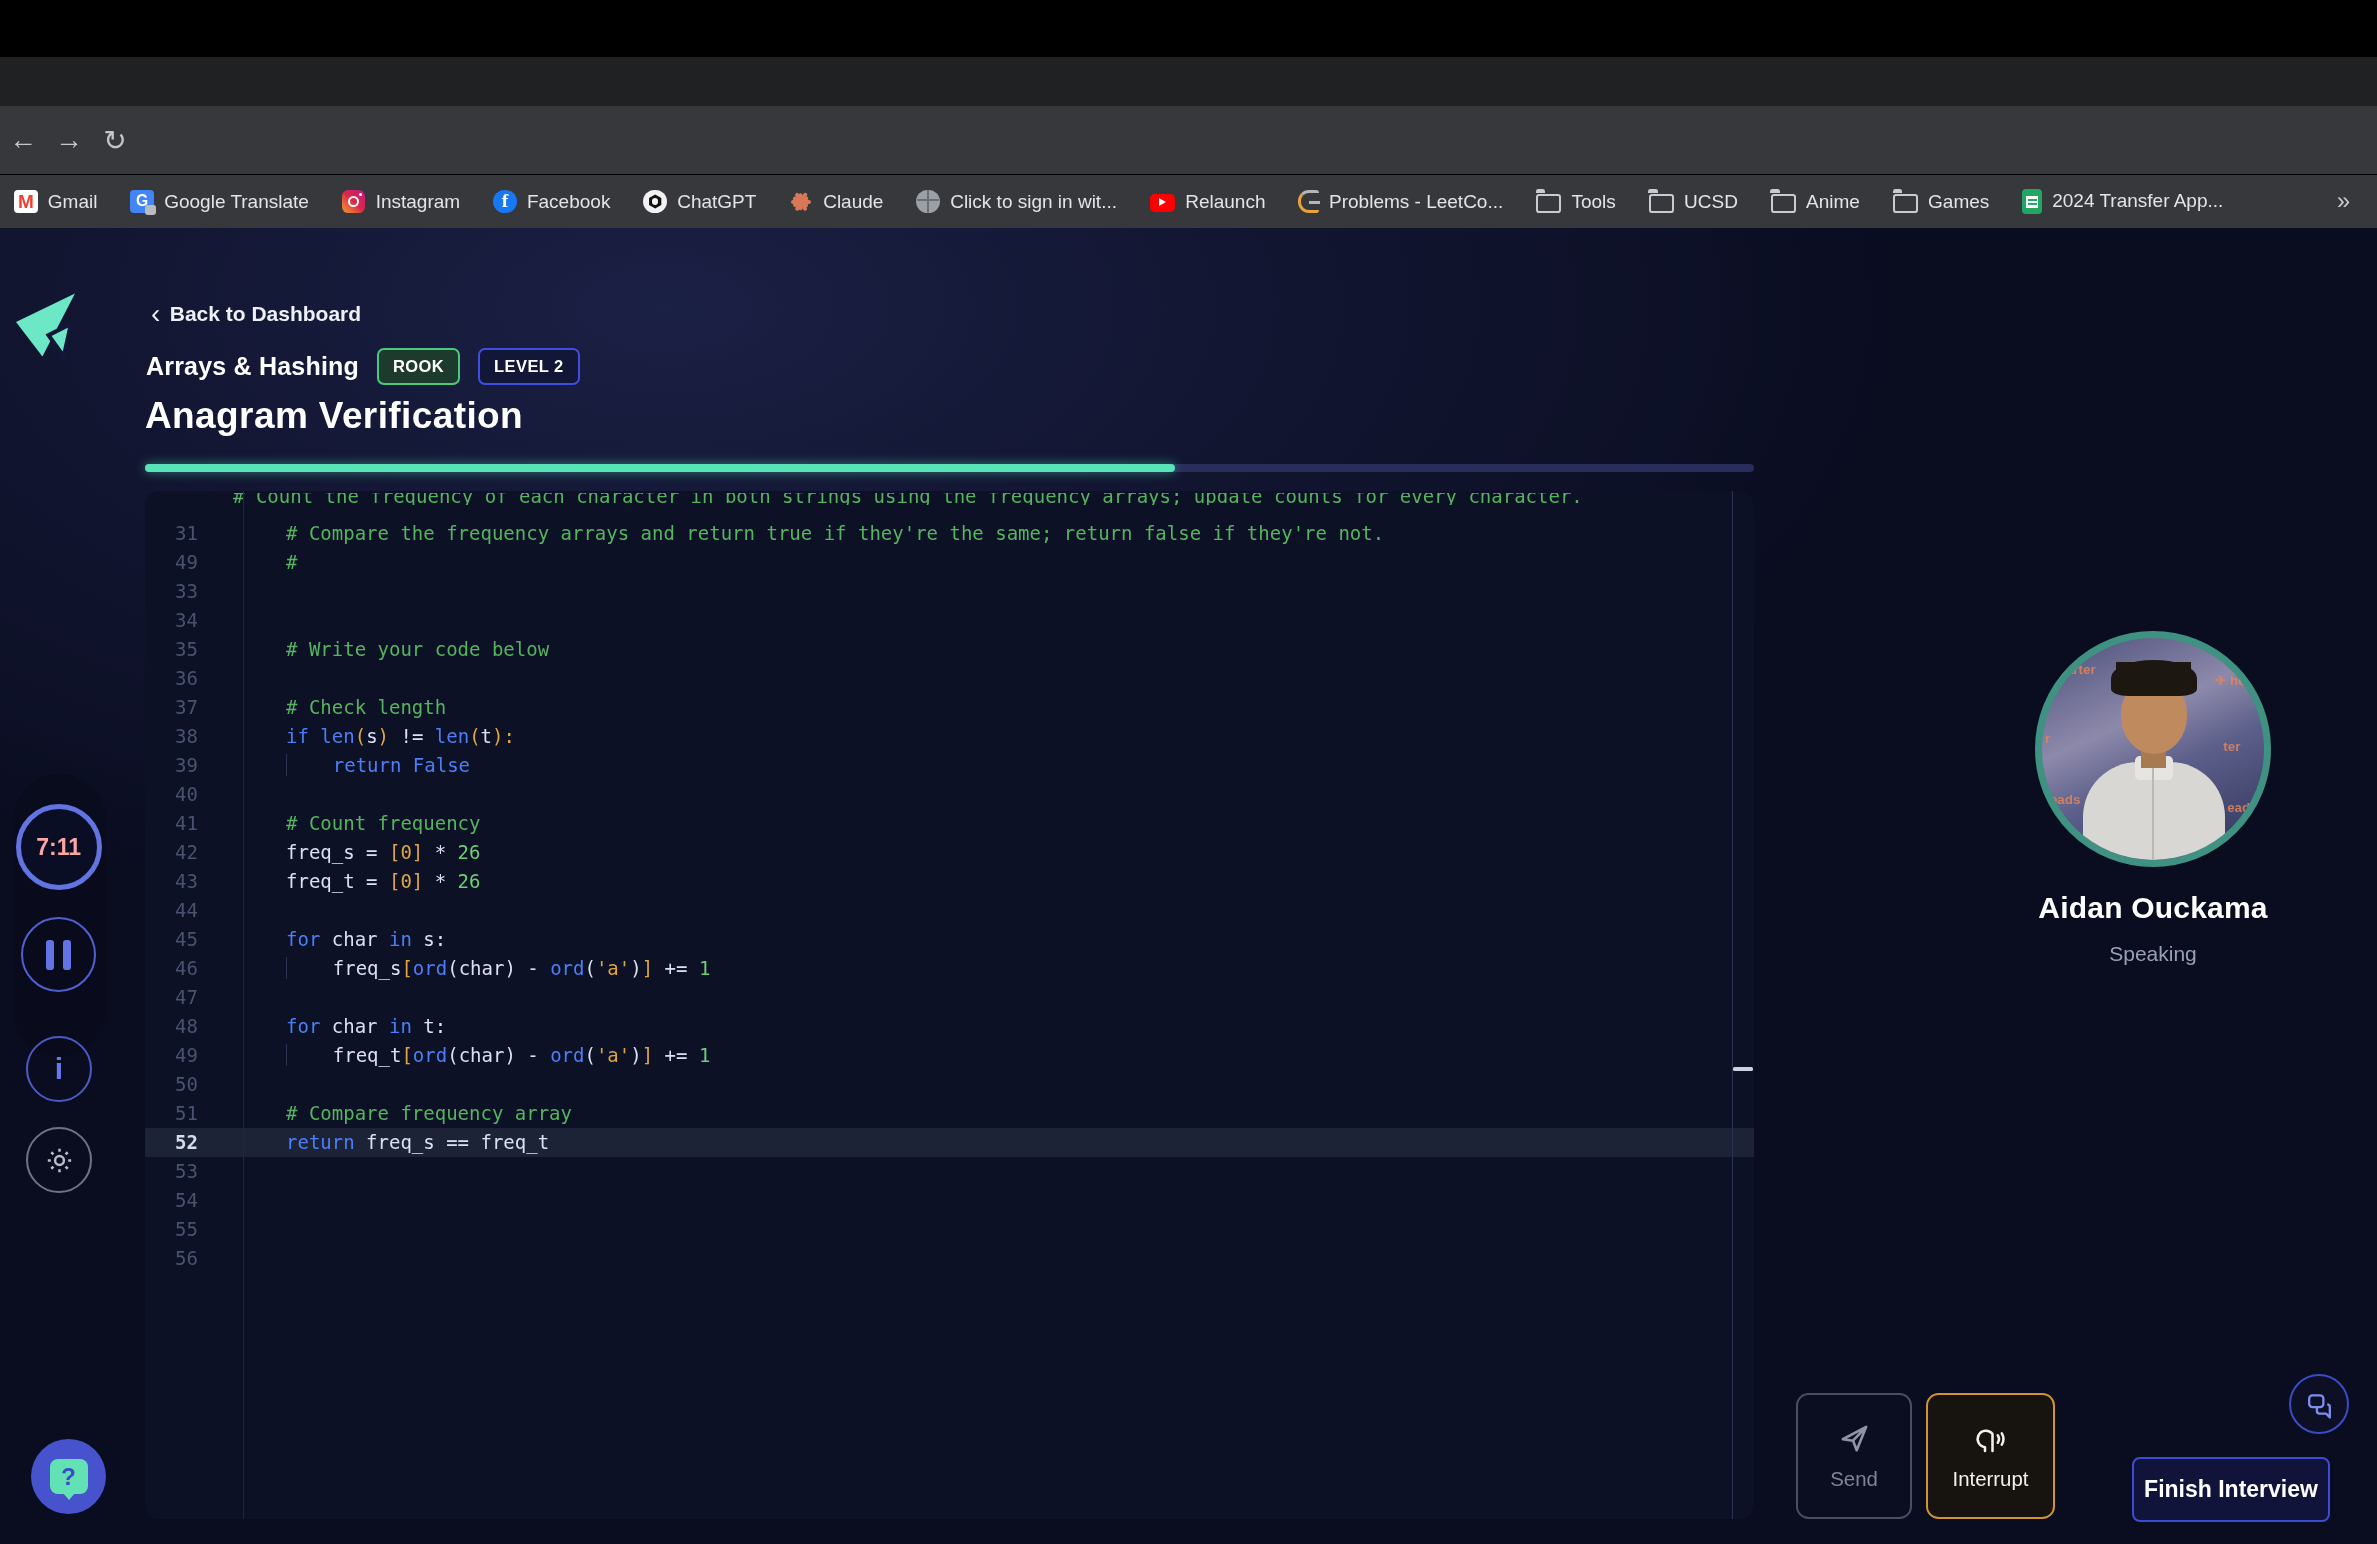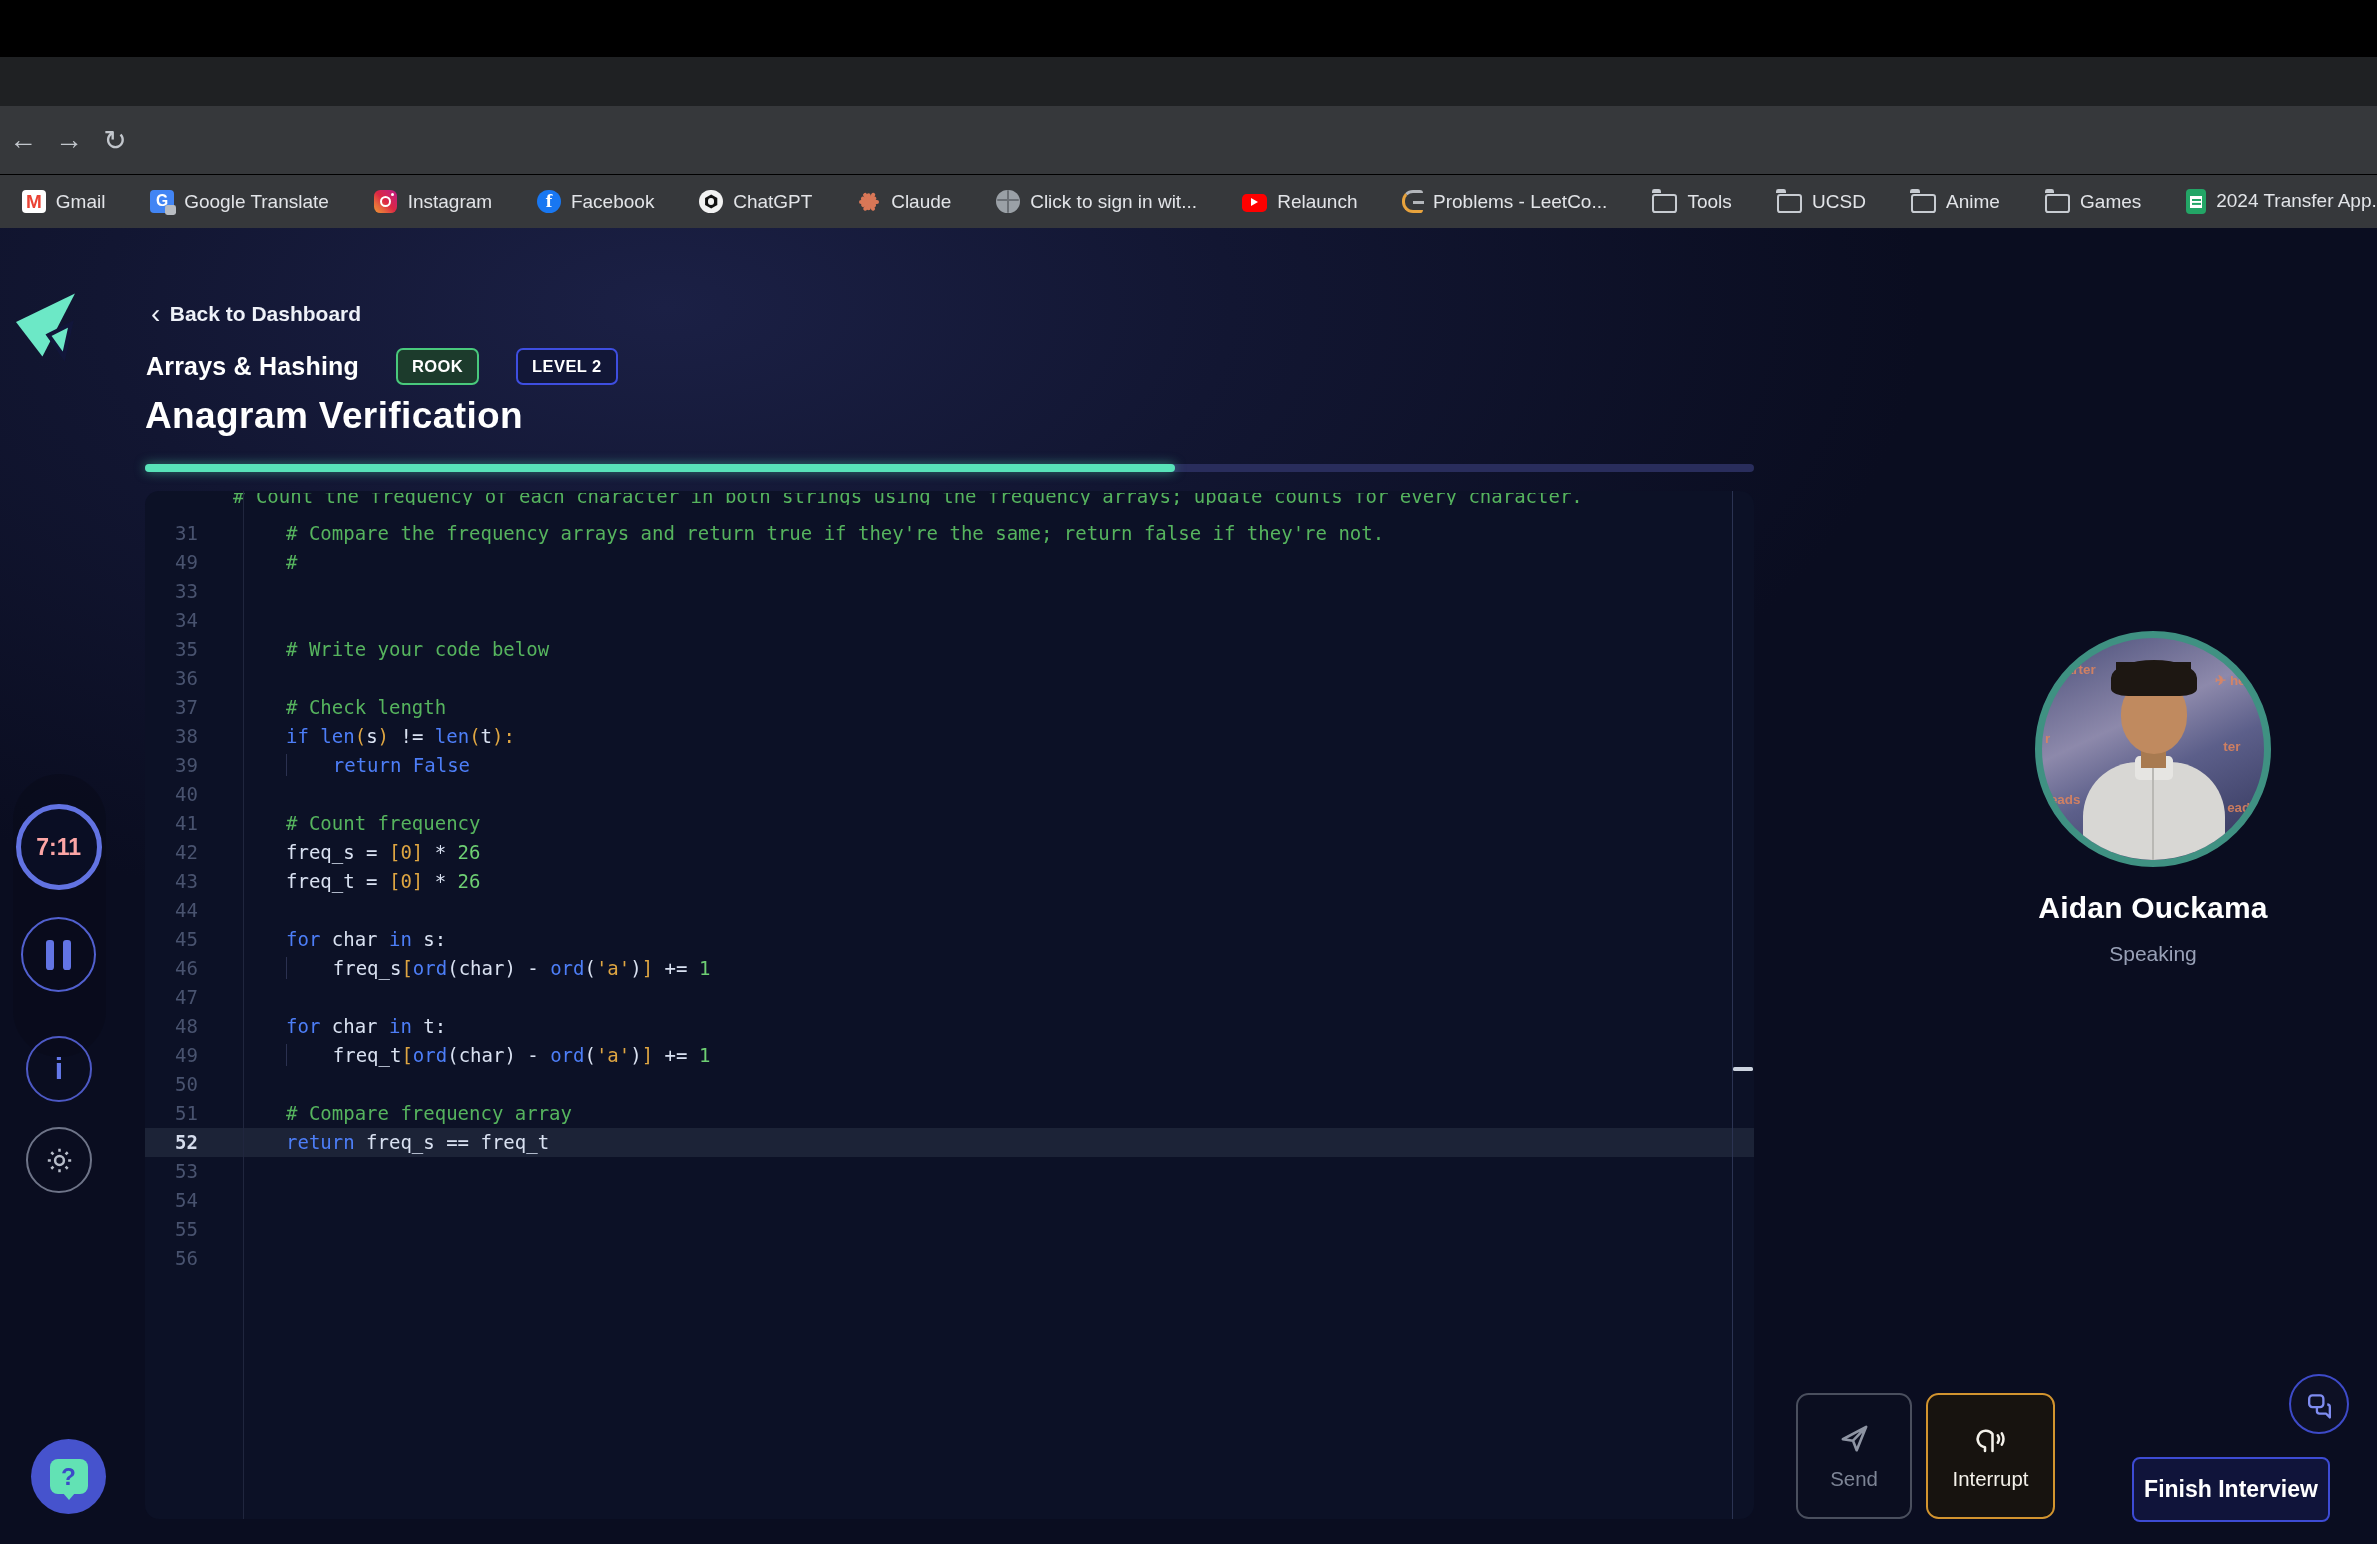--- a/index.html
+++ b/index.html
@@ -19,21 +19,21 @@
   .toolbar{position:absolute;left:0;top:106px;width:2377px;height:68px;background:#36383b;display:flex;align-items:center;}
   .navbtn{width:46px;text-align:center;color:#c2c6cc;font-size:28px;flex:none;}
   .omnibox{position:absolute;left:193px;top:115px;width:1719px;height:50px;border-radius:25px;background:#2a2b2f;border:2.4px solid #84aef8;box-sizing:border-box;display:flex;align-items:center;padding:0 15.7px 0 17.3px;}
   .omni-url{flex:1;color:#e3e5e9;font-size:21px;white-space:nowrap;overflow:hidden;}
   .omni-star{color:#c7cbd2;font-size:25px;flex:none;margin-left:12.6px;}
   .tb-right{position:absolute;right:7.9px;top:115px;height:50px;display:flex;align-items:center;gap:17.3px;}
   .tb-divider{width:1.6px;height:28px;background:#55585c;}
   .avatar-chrome{width:35px;height:35px;border-radius:50%;background:radial-gradient(circle at 35% 30%,#d08a6a,#8a4548 55%,#46242c);}
   .relaunch{height:46px;border-radius:23px;background:#3565c0;color:#eaf1ff;font-size:20.4px;display:flex;align-items:center;gap:11px;padding:0 7.9px 0 19px;}
   .relaunch .kebab{font-size:23.6px;color:#eaf1ff;}
-  .bookbar{position:absolute;left:0;top:175px;width:2377px;height:53px;background:#36383b;display:flex;align-items:center;padding-left:22px;box-sizing:border-box;gap:45px;overflow:hidden;}
+  .bookbar{position:absolute;left:0;top:175px;width:2377px;height:53px;background:#36383b;display:flex;align-items:center;padding-left:14px;box-sizing:border-box;gap:33px;overflow:hidden;}
   .bm{display:flex;align-items:center;gap:10.2px;color:#e2e4e8;font-size:19px;flex:none;}
   .bm-overflow{margin-left:auto;margin-right:27px;color:#c7cbd2;font-size:23.6px;flex:none;}
   
   .ic{width:23.6px;height:23.6px;position:relative;flex:none;display:inline-block;}
   .ic-globe{border-radius:50%;background:#9aa0a6;}
   .ic-globe::before{content:'';position:absolute;left:10.2px;top:0;bottom:0;width:2.4px;background:#6a6f75;border-radius:1.6px;}
   .ic-globe::after{content:'';position:absolute;left:0.8px;right:0.8px;top:9.4px;height:2.4px;background:#6a6f75;border-radius:1.6px;}
   .ic-docs{width:19.7px;height:24.4px;background:#3e7bf0;border-radius:3.9px;}
   .ic-docs::before{content:'';position:absolute;left:3.9px;right:3.9px;top:5.5px;height:2.4px;background:#fff;box-shadow:0 5.5px 0 #fff,0 11px 0 #fff;}
   .ic-analytics::before{content:'';position:absolute;right:2.4px;top:1.6px;width:6.3px;height:20.4px;background:#f9ab00;border-radius:3.1px;}
@@ -73,21 +73,21 @@
   .ic-sheets::after{content:'';position:absolute;left:5.5px;right:5.5px;top:10.2px;height:1.6px;background:#23a566;box-shadow:0 3.9px 0 #23a566;}
   .spk{position:relative;width:20.4px;height:19px;flex:none;}
   .spk::before{content:'';position:absolute;left:0.8px;top:6.3px;width:4.7px;height:7px;background:#c7cbd2;}
   .spk::after{content:'';position:absolute;left:3.9px;top:3.1px;border-top:6.3px solid transparent;border-bottom:6.3px solid transparent;border-right:7.9px solid #c7cbd2;}
   .spk i{position:absolute;right:2.4px;top:3.9px;width:6.3px;height:11px;border:2.4px solid #c7cbd2;border-left:none;border-radius:0 7.9px 7.9px 0;}
   
   .page{position:absolute;left:0;top:228px;width:2377px;height:1316px;background:radial-gradient(1258px 629px at 28% 6%,#1b2045 0%,#121632 45%,#0a0d20 100%),#0a0d20;overflow:hidden;}
   .hs-logo{position:absolute;left:15.7px;top:61px;width:61px;height:72px;}
   .back-link{position:absolute;left:151px;top:72px;display:flex;align-items:center;gap:9.4px;color:#eef1f8;font-size:21px;font-weight:600;}
   .back-link .chev{font-size:28px;line-height:1;color:#eef1f8;font-weight:400;}
-  .cat-row{position:absolute;left:146px;top:120px;display:flex;align-items:center;gap:37px;}
+  .cat-row{position:absolute;left:146px;top:120px;display:flex;align-items:center;gap:18px;}
   .cat-title{color:#fff;font-size:25px;font-weight:800;letter-spacing:0.2px;}
   .badge{border-radius:7px;font-size:16.5px;font-weight:700;color:#fff;padding:7px 14px;letter-spacing:0.4px;}
   .badge.rook{border:2px solid #49c97c;background:#1c3b2c;}
   .badge.level{border:2px solid #3e4ee0;background:#121737;}
   .page-title{position:absolute;left:145px;top:167px;color:#fff;font-size:37px;font-weight:800;letter-spacing:0.4px;}
   .progress{position:absolute;left:145px;top:236px;width:1609px;height:7.9px;border-radius:4.7px;background:#292d5c;}
   .progress .fill{position:absolute;left:0;top:0;bottom:0;border-radius:4.7px;background:#58e3b9;box-shadow:0 0 11px rgba(88,227,185,.5);}
   
   .editor{position:absolute;left:145px;top:263px;width:1609px;height:1028px;background:#0c1126;border-radius:14px;overflow:hidden;}
   .gutter-border{position:absolute;left:98px;top:0;bottom:0;width:0.8px;background:#20263e;z-index:3;}

